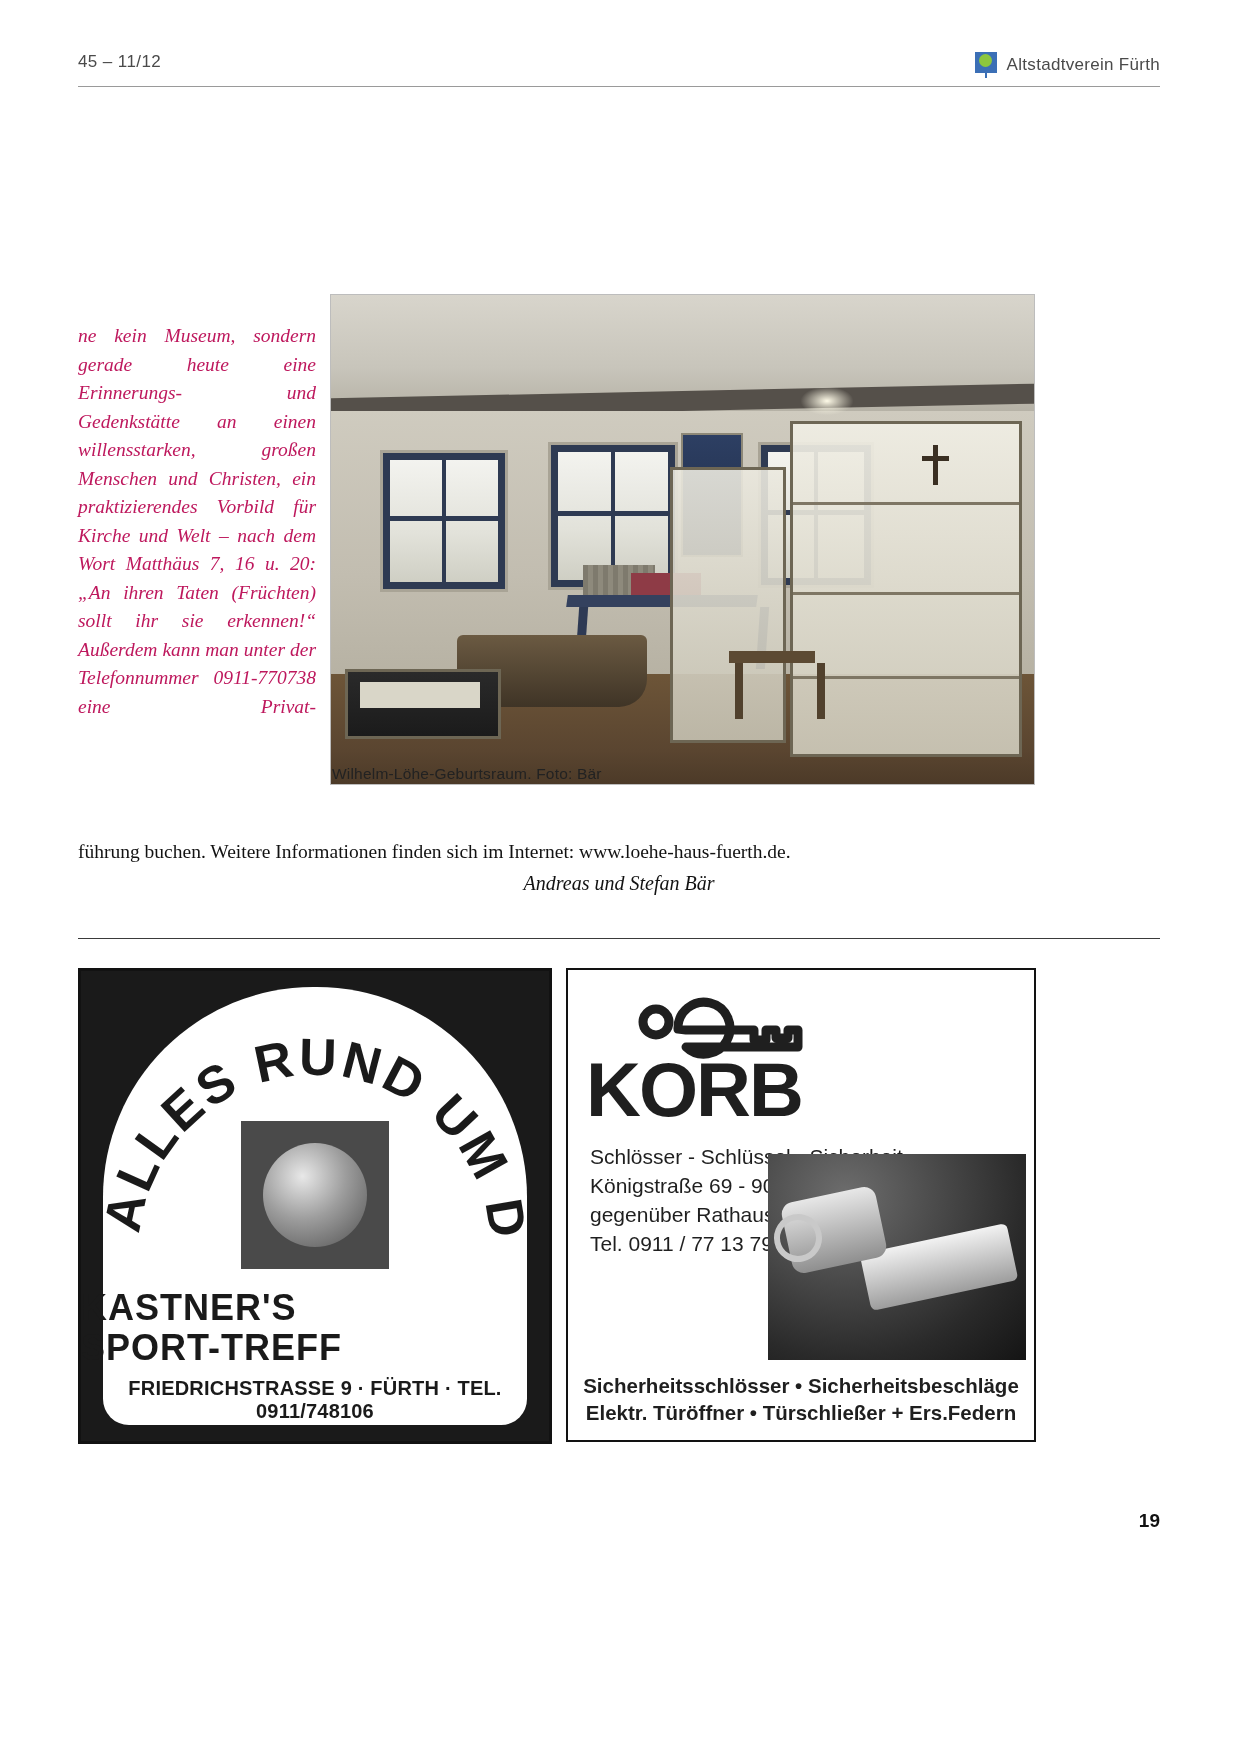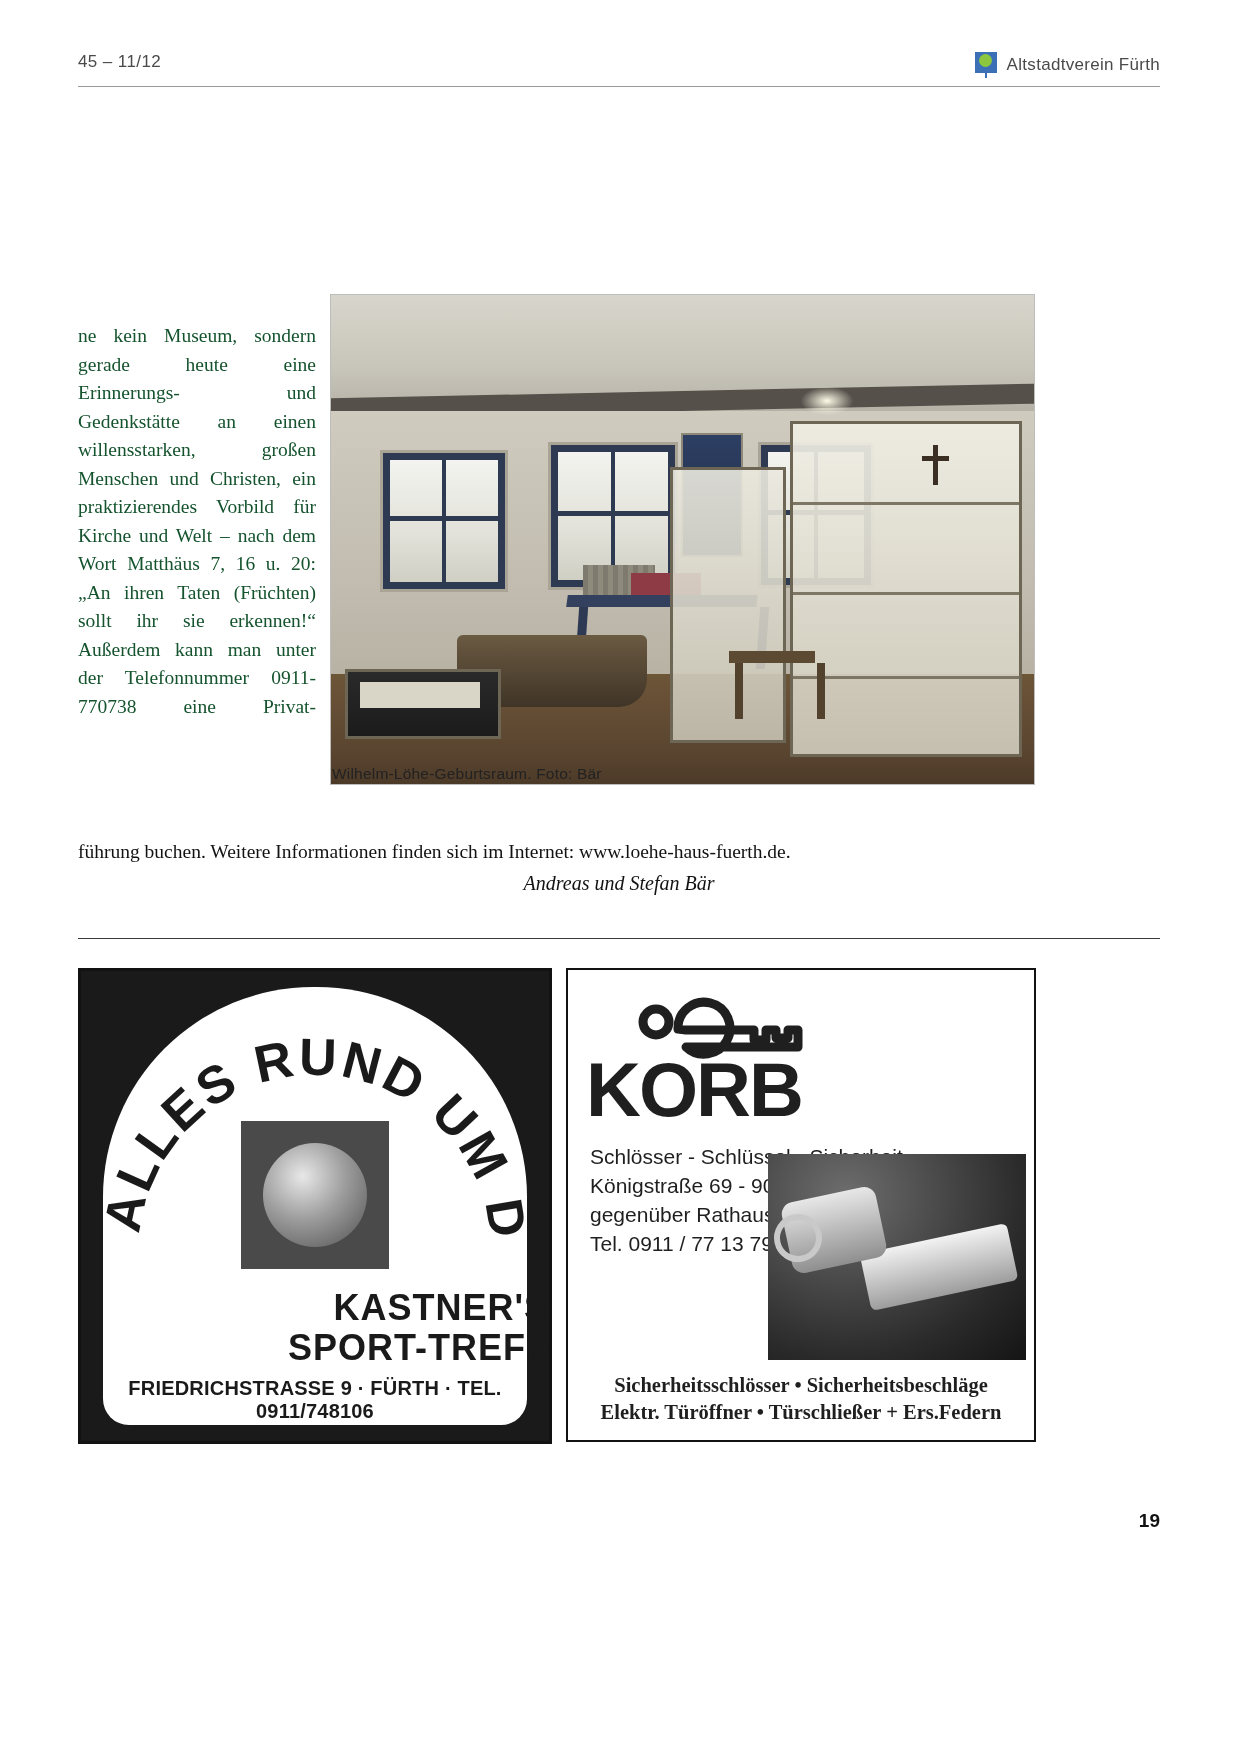--- a/index.html
+++ b/index.html
@@ -70,23 +70,24 @@
     background: #3b6fb6;
   }
   
   .col-text {
     position: absolute;
     left: 78px;
     top: 322px;
     width: 238px;
     font-size: 19.5px;
     line-height: 28.5px;
-    color: #14532d;
+    color: #be185d;
     text-align: justify;
     text-align-last: justify;
+    font-style: italic;
   }
   .col-text p { margin: 0; }
   .col-text p.gap { margin-top: 27px; }
 
   
   .photo {
     position: absolute;
     left: 330px;
     top: 294px;
     width: 703px;
@@ -267,21 +268,21 @@
   }
   .ad-left .ball {
     position: absolute;
     left: 182px; top: 172px; width: 104px; height: 104px;
     border-radius: 50%;
     background: radial-gradient(circle at 38% 32%, #e8e8e8 0%, #9d9d9d 45%, #4f4f4f 100%);
   }
   .ad-left .name1, .ad-left .name2 {
     position: absolute;
     width: 100%;
-    text-align: right;
+    text-align: left;
     font-family: "Liberation Sans", sans-serif;
     font-weight: bold;
     font-size: 36px;
     color: #1a1a1a;
     letter-spacing: 1px;
   }
   .ad-left .name1 { top: 316px; }
   .ad-left .name2 { top: 356px; }
   .ad-left .addr {
     position: absolute;
@@ -344,21 +345,21 @@
   }
   .ad-right .cyl .ring {
     position: absolute; left: 6px; top: 60px; width: 36px; height: 36px;
     border: 6px solid #c9c9c9; border-radius: 50%;
     transform: rotate(-12deg);
   }
   .ad-right .footer {
     position: absolute;
     left: 0; bottom: 14px; width: 100%;
     text-align: center;
-    font-family: Liberation Serif, serif;
+    font-family: Liberation Sans, sans-serif;
     font-weight: bold;
     font-size: 20.5px;
     line-height: 27px;
     color: #1f1f1f;
   }
 
   .pageno {
     position: absolute;
     left: 78px; top: 1510px; width: 1082px;
     text-align: right;

